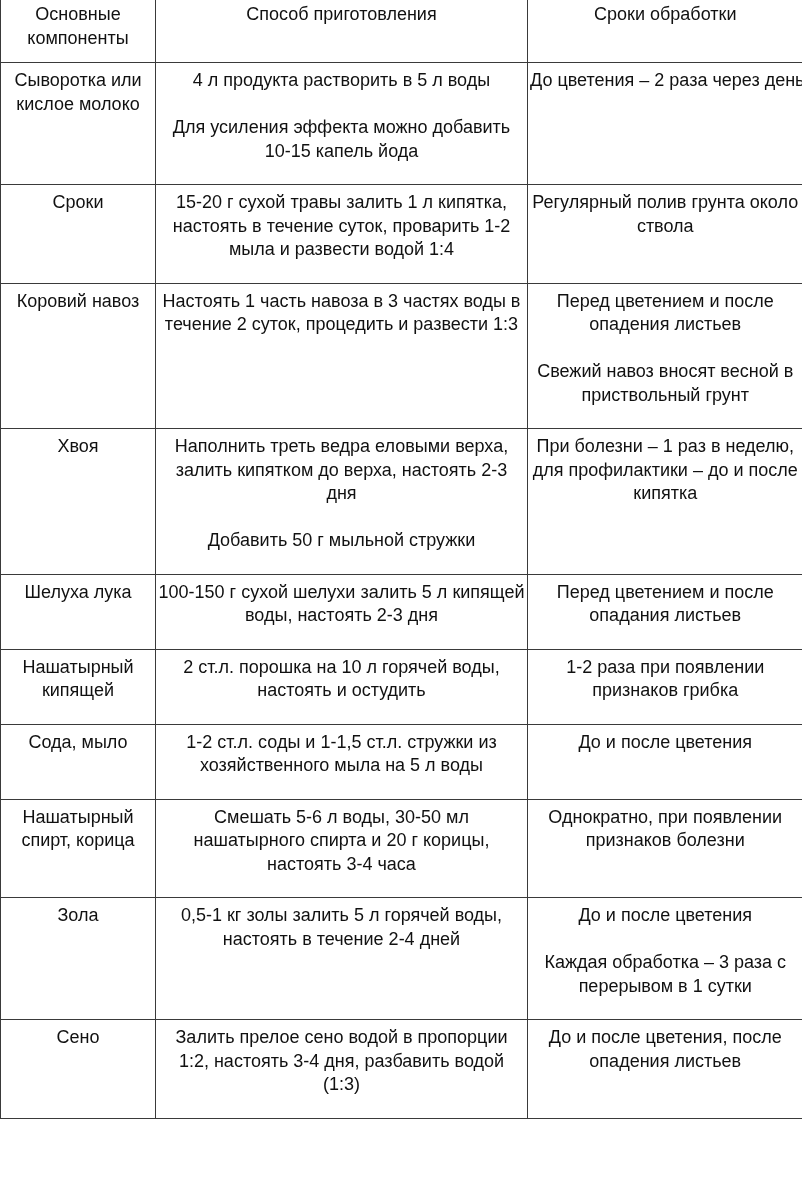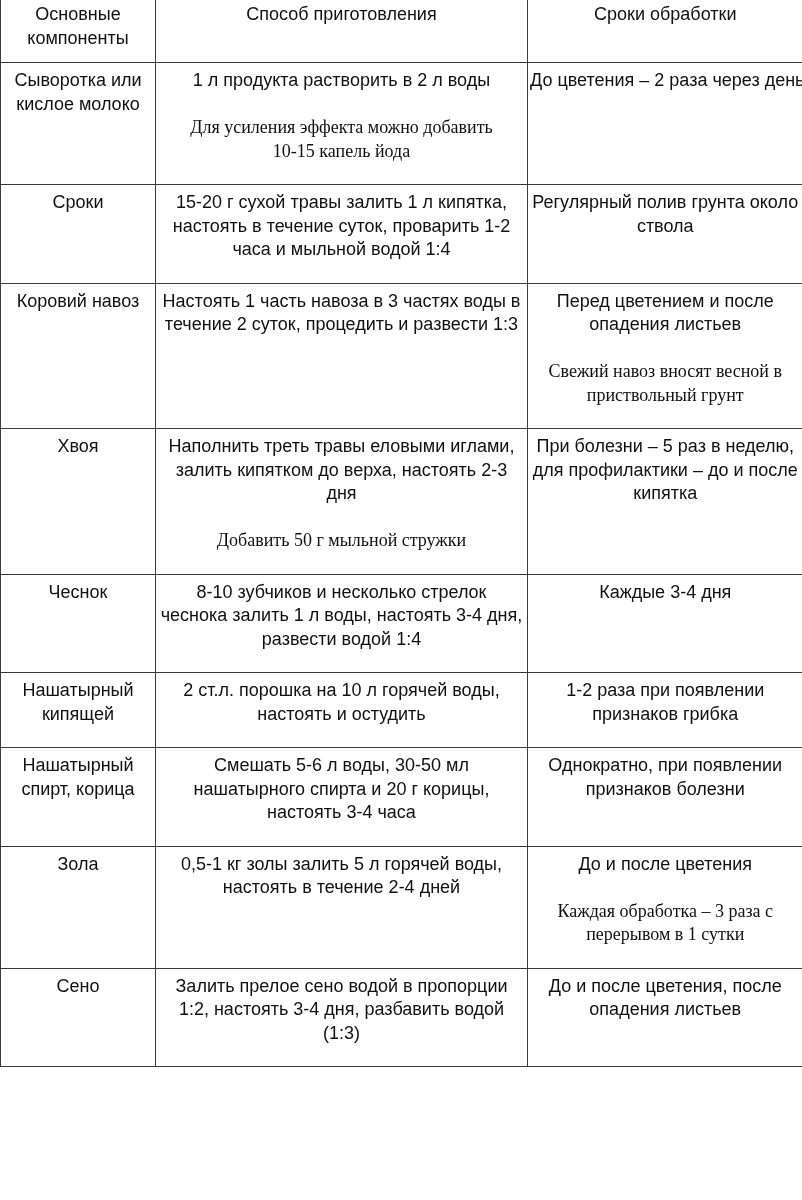--- a/index.html
+++ b/index.html
@@ -37,21 +37,21 @@
   .doc-table thead th { border-top: none; padding: 3px 2px 12px 2px; }
   
   .doc-table th:last-child,
   .doc-table td:last-child { border-right: none; }
   .doc-table tbody td { padding: 6px 2px 21px 2px; }
   .line {
     font-size: 18px;
     line-height: 23.5px;
     white-space: nowrap;
   }
-  .para + .para { margin-top: 23.5px; font-family: Liberation Serif, serif; }
+  .para + .para { margin-top: 23.5px; }
 </style>
 </head>
 <body>
 
 <table class="doc-table">
   <colgroup>
     <col style="width:155px">
     <col style="width:372px">
     <col style="width:275px">
   </colgroup>
@@ -78,21 +78,21 @@
   <tbody>
       <tr>
         <td>
           <div class="para">
             <div class="line">Сыворотка или</div>
             <div class="line">кислое молоко</div>
           </div>
         </td>
         <td>
           <div class="para">
-            <div class="line">1 л продукта растворить в 2 л воды</div>
+            <div class="line">4 л продукта растворить в 5 л воды</div>
           </div>
           <div class="para">
             <div class="line">Для усиления эффекта можно добавить</div>
             <div class="line">10-15 капель йода</div>
           </div>
         </td>
         <td>
           <div class="para">
             <div class="line">До цветения – 2 раза через день</div>
           </div>
@@ -101,21 +101,21 @@
       <tr>
         <td>
           <div class="para">
             <div class="line">Сроки</div>
           </div>
         </td>
         <td>
           <div class="para">
             <div class="line">15-20 г сухой травы залить 1 л кипятка,</div>
             <div class="line">настоять в течение суток, проварить 1-2</div>
-            <div class="line">часа и мыльной водой 1:4</div>
+            <div class="line">мыла и развести водой 1:4</div>
           </div>
         </td>
         <td>
           <div class="para">
             <div class="line">Регулярный полив грунта около</div>
             <div class="line">ствола</div>
           </div>
         </td>
       </tr>
       <tr>
@@ -142,72 +142,90 @@
         </td>
       </tr>
       <tr>
         <td>
           <div class="para">
             <div class="line">Хвоя</div>
           </div>
         </td>
         <td>
           <div class="para">
-            <div class="line">Наполнить треть травы еловыми иглами,</div>
+            <div class="line">Наполнить треть ведра еловыми верха,</div>
             <div class="line">залить кипятком до верха, настоять 2-3</div>
             <div class="line">дня</div>
           </div>
           <div class="para">
             <div class="line">Добавить 50 г мыльной стружки</div>
           </div>
         </td>
         <td>
           <div class="para">
-            <div class="line">При болезни – 5 раз в неделю,</div>
+            <div class="line">При болезни – 1 раз в неделю,</div>
             <div class="line">для профилактики – до и после</div>
             <div class="line">кипятка</div>
           </div>
         </td>
       </tr>
       <tr>
         <td>
           <div class="para">
-            <div class="line">Чеснок</div>
-          </div>
-        </td>
-        <td>
-          <div class="para">
-            <div class="line">8-10 зубчиков и несколько стрелок</div>
-            <div class="line">чеснока залить 1 л воды, настоять 3-4 дня,</div>
-            <div class="line">развести водой 1:4</div>
-          </div>
-        </td>
-        <td>
-          <div class="para">
-            <div class="line">Каждые 3-4 дня</div>
+            <div class="line">Шелуха лука</div>
+          </div>
+        </td>
+        <td>
+          <div class="para">
+            <div class="line">100-150 г сухой шелухи залить 5 л кипящей</div>
+            <div class="line">воды, настоять 2-3 дня</div>
+          </div>
+        </td>
+        <td>
+          <div class="para">
+            <div class="line">Перед цветением и после</div>
+            <div class="line">опадания листьев</div>
           </div>
         </td>
       </tr>
       <tr>
         <td>
           <div class="para">
             <div class="line">Нашатырный</div>
             <div class="line">кипящей</div>
           </div>
         </td>
         <td>
           <div class="para">
             <div class="line">2 ст.л. порошка на 10 л горячей воды,</div>
             <div class="line">настоять и остудить</div>
           </div>
         </td>
         <td>
           <div class="para">
             <div class="line">1-2 раза при появлении</div>
             <div class="line">признаков грибка</div>
+          </div>
+        </td>
+      </tr>
+      <tr>
+        <td>
+          <div class="para">
+            <div class="line">Сода, мыло</div>
+          </div>
+        </td>
+        <td>
+          <div class="para">
+            <div class="line">1-2 ст.л. соды и 1-1,5 ст.л. стружки из</div>
+            <div class="line">хозяйственного мыла на 5 л воды</div>
+          </div>
+        </td>
+        <td>
+          <div class="para">
+            <div class="line">До и после цветения</div>
           </div>
         </td>
       </tr>
       <tr>
         <td>
           <div class="para">
             <div class="line">Нашатырный</div>
             <div class="line">спирт, корица</div>
           </div>
         </td>

